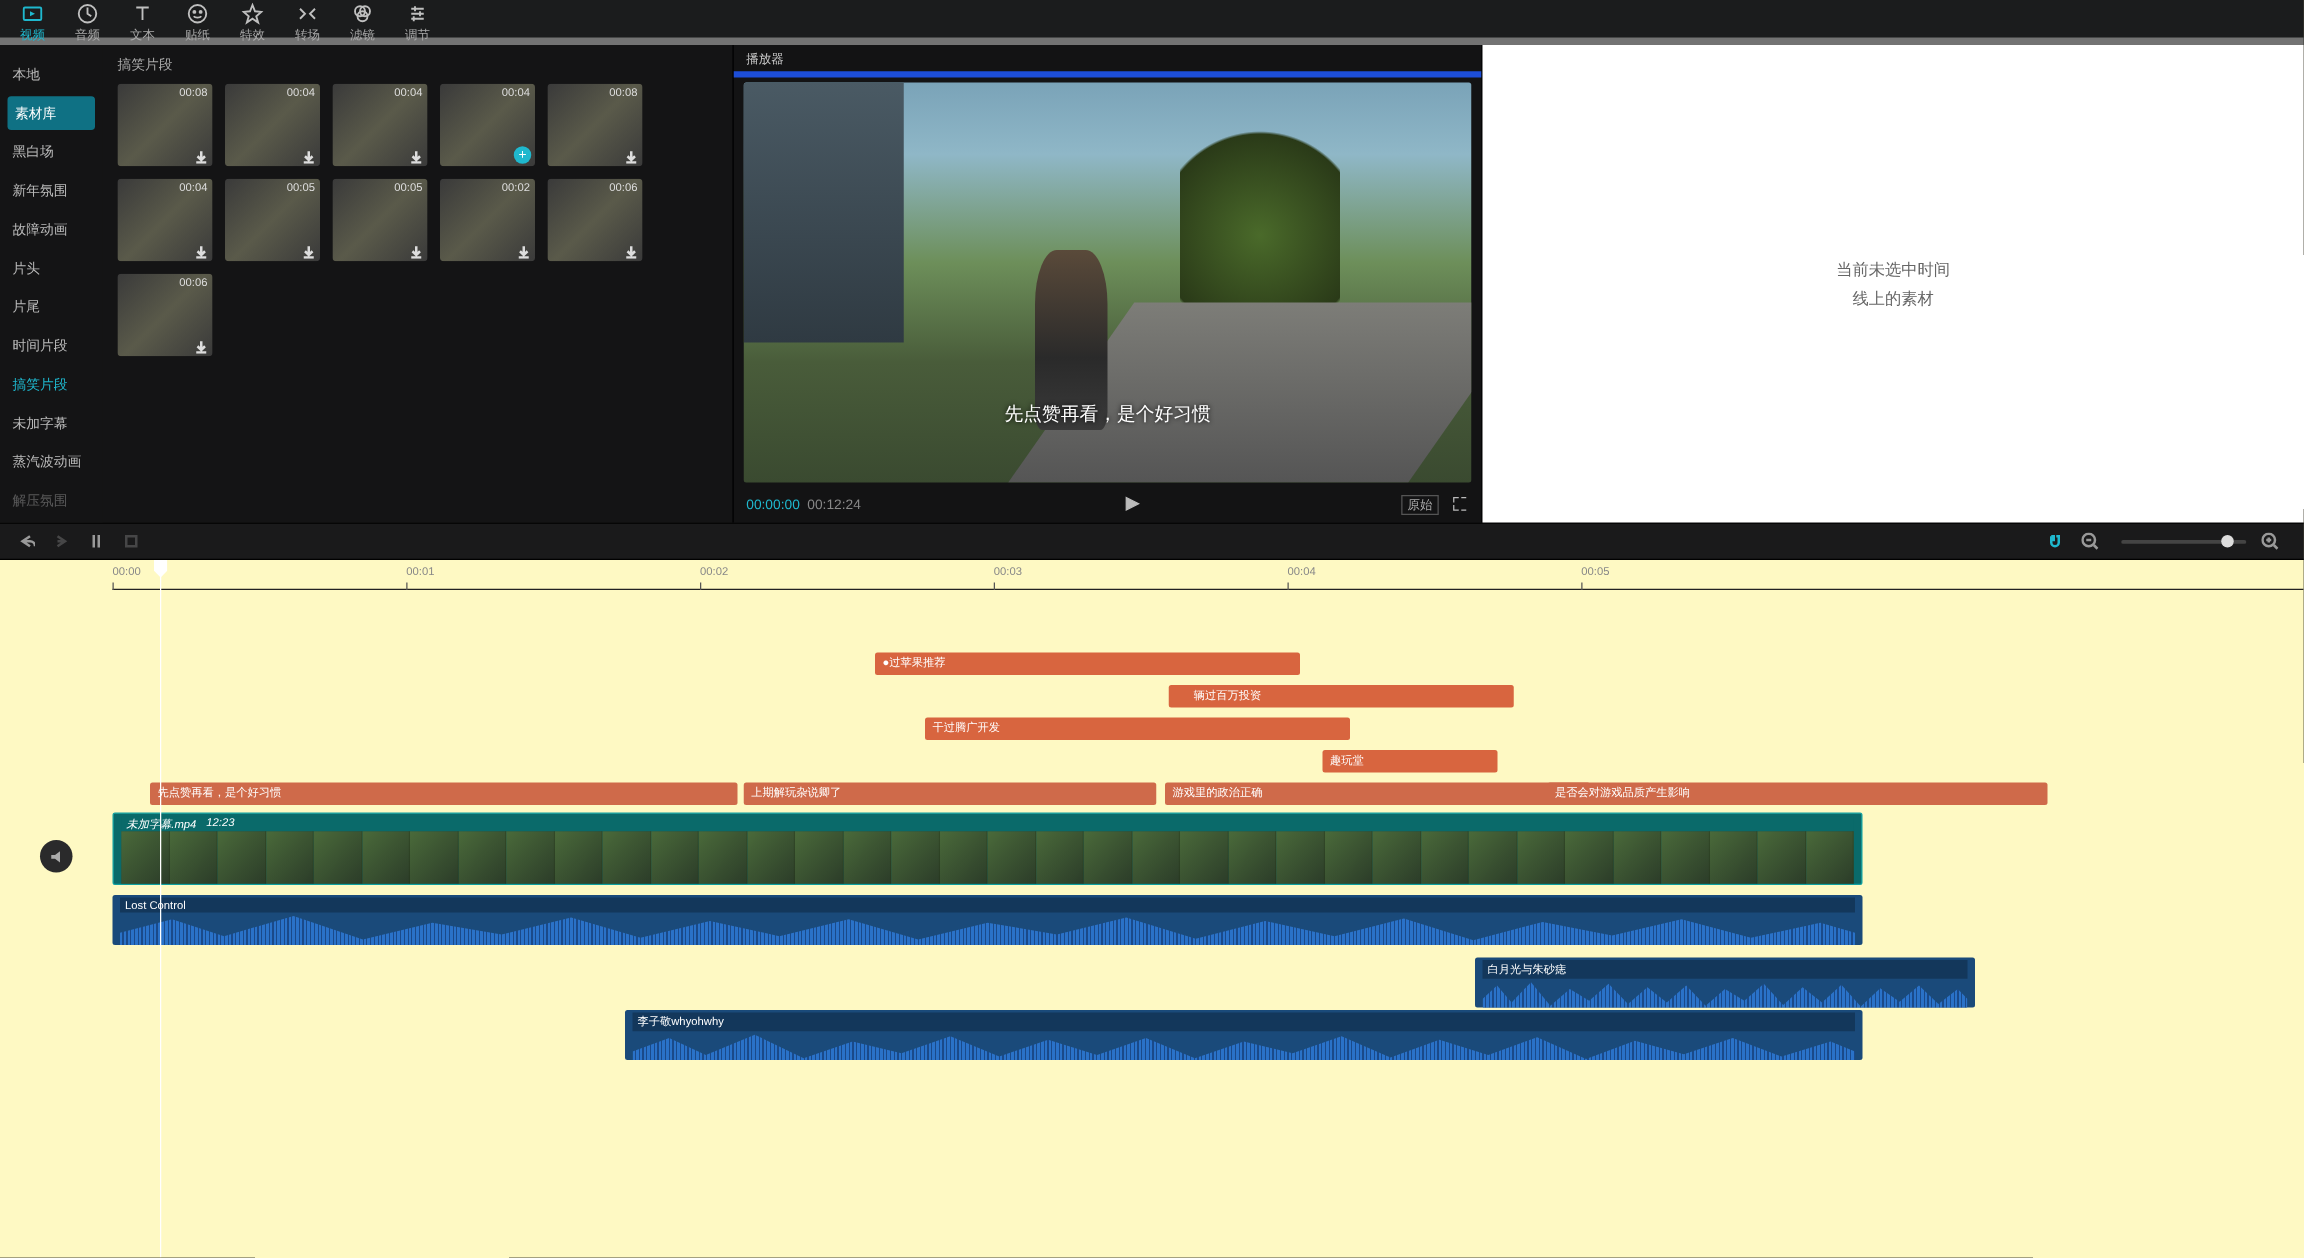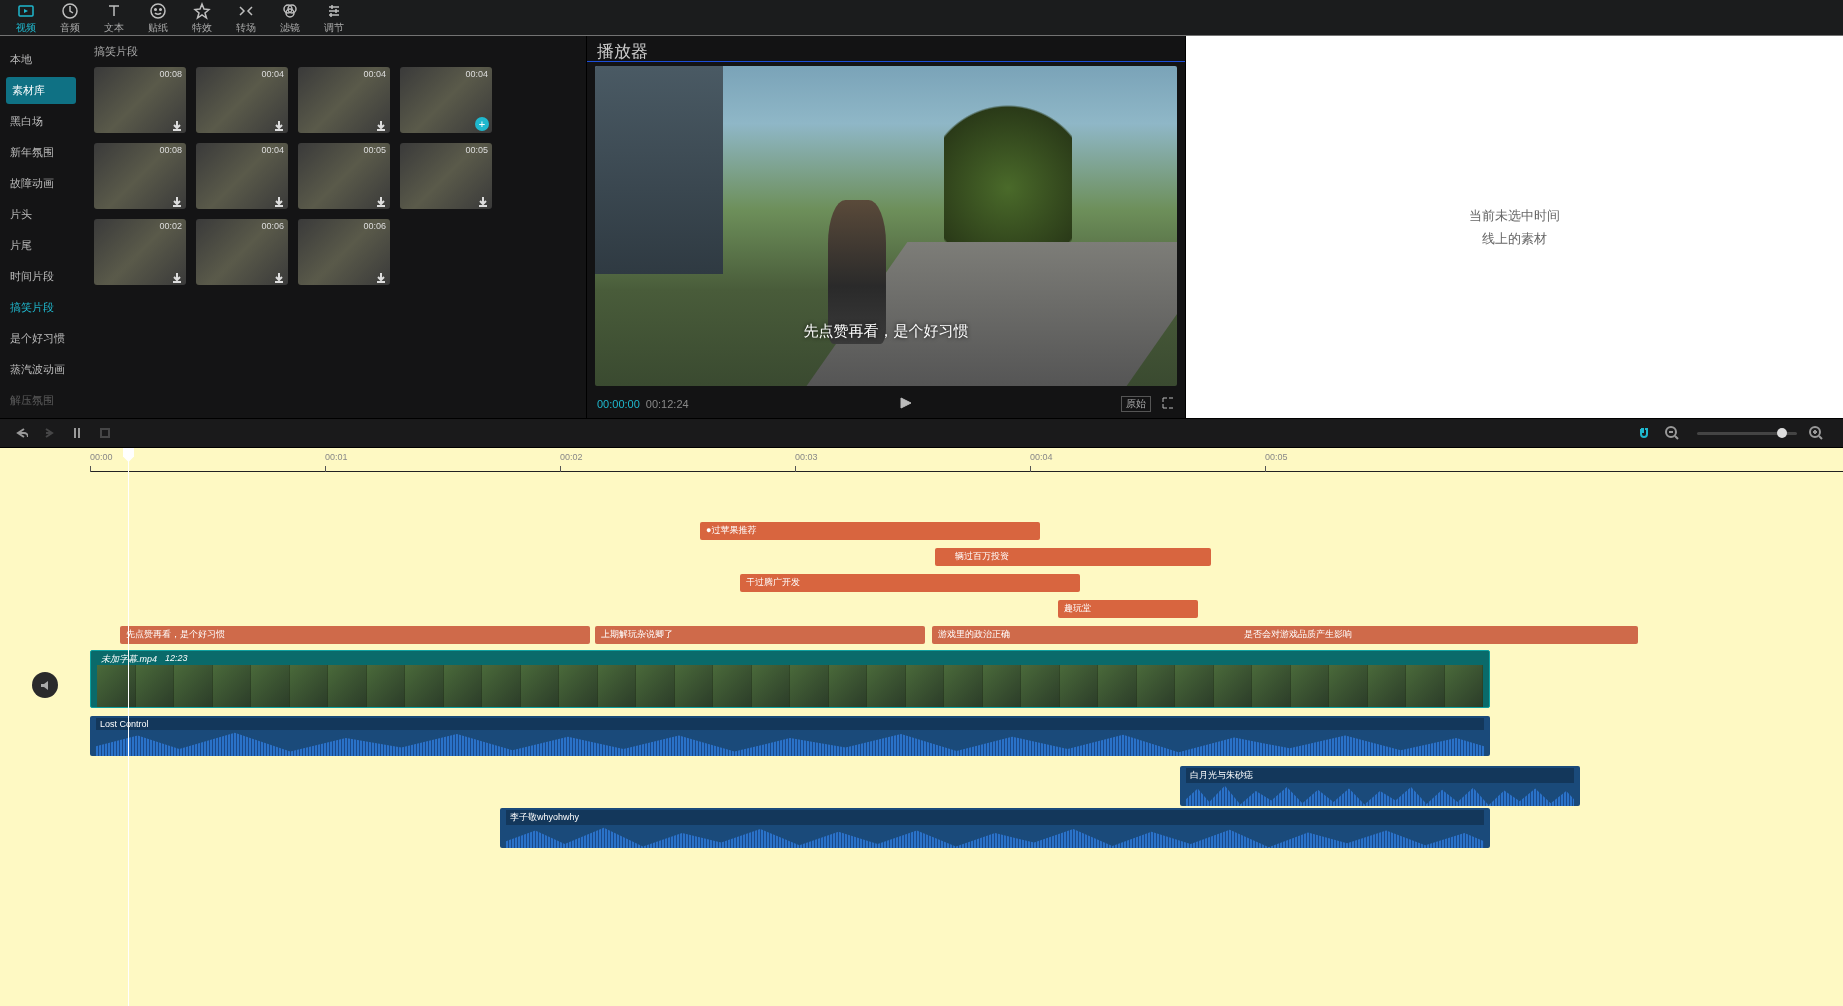--- a/index.html
+++ b/index.html
@@ -1,45 +1,45 @@
 <!DOCTYPE html>
 <html><head>
 <meta charset="utf-8">
 <style>
 * { margin: 0; padding: 0; box-sizing: border-box; font-family: "Microsoft YaHei", "PingFang SC", sans-serif; }
 body { background:#0f0f0f; color:#bbb; width:1843px; height:1006px; overflow:hidden; font-size:12px; }
 
 
-.toolbar{height:36px;background:#1b1c1d;display:flex;align-items:flex-start;padding:2px 4px;border-bottom:1px solid #737373}
+.toolbar{height:36px;background:#1b1c1d;display:flex;align-items:flex-start;padding:2px 4px;border-bottom:6px solid #737373}
 .tool{width:44px;text-align:center;cursor:pointer}
 .tool svg{width:18px;height:18px;display:block;margin:0 auto;stroke:#bfbfbf;fill:none;stroke-width:1.5}
 .tool.active svg{stroke:#1fb8ce}
 .tool .lbl{font-size:10px;margin-top:1px;color:#aaa}
 .tool.active .lbl{color:#1fb8ce}
 
 
 .main{height:382px;display:flex}
 .library{width:586px;display:flex;background:#141415}
 .sidecats{width:82px;background:#141415;display:flex;flex-direction:column;padding-top:8px}
 .sidecats .cat{padding:8px 10px;font-size:11px;color:#bbb;cursor:pointer}
 .sidecats .cat.active{background:#0f7184;color:#fff;border-radius:3px;margin:2px 6px;padding:6px 6px}
 .sidecats .cat.sel{color:#1fb8ce}
 
 .gallery{flex:1;padding:8px 12px}
 .gallery-title{font-size:11px;color:#aaa;margin-bottom:8px}
 .thumbs{display:flex;flex-wrap:wrap;gap:10px}
-.thumb{width:92px;height:66px;background:#2a2a2a;border-radius:3px;position:relative;cursor:pointer;overflow:hidden;background-image:linear-gradient(135deg,#3a3a3a 0%,#5a5a4a 50%,#3a3a3a 100%)}
+.thumb{width:76px;height:66px;background:#2a2a2a;border-radius:3px;position:relative;cursor:pointer;overflow:hidden;background-image:linear-gradient(135deg,#3a3a3a 0%,#5a5a4a 50%,#3a3a3a 100%)}
 .thumb .dur{position:absolute;top:2px;right:4px;font-size:9px;color:#ddd}
 .thumb .dl{position:absolute;bottom:2px;right:3px;width:12px;height:12px}
 .thumb .dl svg{width:12px;height:12px;stroke:#ddd;fill:none;stroke-width:2}
 .thumb.plus::after{content:"+";position:absolute;bottom:2px;right:3px;width:14px;height:14px;background:#1fb8ce;border-radius:50%;color:#fff;font-size:11px;line-height:14px;text-align:center}
 
 
 .preview{width:600px;background:#131314;display:flex;flex-direction:column;border-left:1px solid #000;border-right:1px solid #000}
-.preview-hdr{height:26px;padding:4px 10px;font-size:17px;color:#ccc;border-bottom:1px solid #1d4ed8}
+.preview-hdr{height:26px;padding:4px 10px;font-size:10px;color:#ccc;border-bottom:5px solid #1d4ed8}
 .preview-img{flex:1;margin:4px 8px;position:relative;background:
  linear-gradient(180deg,#7aa3b8 0%,#8fb7c7 18%,#6d8f5a 45%,#495c3a 70%,#3a4a30 100%);
  border-radius:2px;overflow:hidden}
 .preview-img .road{position:absolute;left:45%;right:0;top:55%;bottom:0;background:linear-gradient(180deg,#7d7d78 0%,#555 100%);transform:skewX(-35deg)}
 .preview-img .bldg{position:absolute;left:0;top:0;width:22%;height:65%;background:linear-gradient(180deg,#4a5a64 0%,#2f3a42 100%)}
 .preview-img .tree{position:absolute;left:60%;top:8%;width:22%;height:60%;background:radial-gradient(circle,#4a6a2a 0%,#2a3a18 70%,transparent 72%)}
 .preview-img .char{position:absolute;left:40%;top:42%;width:10%;height:45%;background:linear-gradient(180deg,#5a4a3a 0%,#2a2a2a 60%,#3a3a3a 100%);border-radius:30% 30% 10% 10%}
 .preview-img .sub{position:absolute;bottom:14%;left:0;right:0;text-align:center;color:#fff;font-size:15px;text-shadow:0 0 4px #000}
 .preview-ctrl{height:28px;display:flex;align-items:center;padding:0 10px;font-size:11px}
 .preview-ctrl .t1{color:#1fb8ce;margin-right:6px}
@@ -151,21 +151,21 @@
     <div class="sidecats">
       <div class="cat">本地</div>
       <div class="cat active">素材库</div>
       <div class="cat">黑白场</div>
       <div class="cat">新年氛围</div>
       <div class="cat">故障动画</div>
       <div class="cat">片头</div>
       <div class="cat">片尾</div>
       <div class="cat">时间片段</div>
       <div class="cat sel">搞笑片段</div>
-      <div class="cat">是个好习惯</div>
+      <div class="cat">未加字幕</div>
       <div class="cat">蒸汽波动画</div>
       <div class="cat" style="opacity:.4">解压氛围</div>
     </div>
     <div class="gallery">
       <div class="gallery-title">搞笑片段</div>
       <div class="thumbs" id="thumbs">
           <div class="thumb">
             <span class="dur">00:08</span>
             <span class="dl"><svg>
                 <path d="M6 2v6m-3-2l3 3 3-3M2 11h8"></path>

